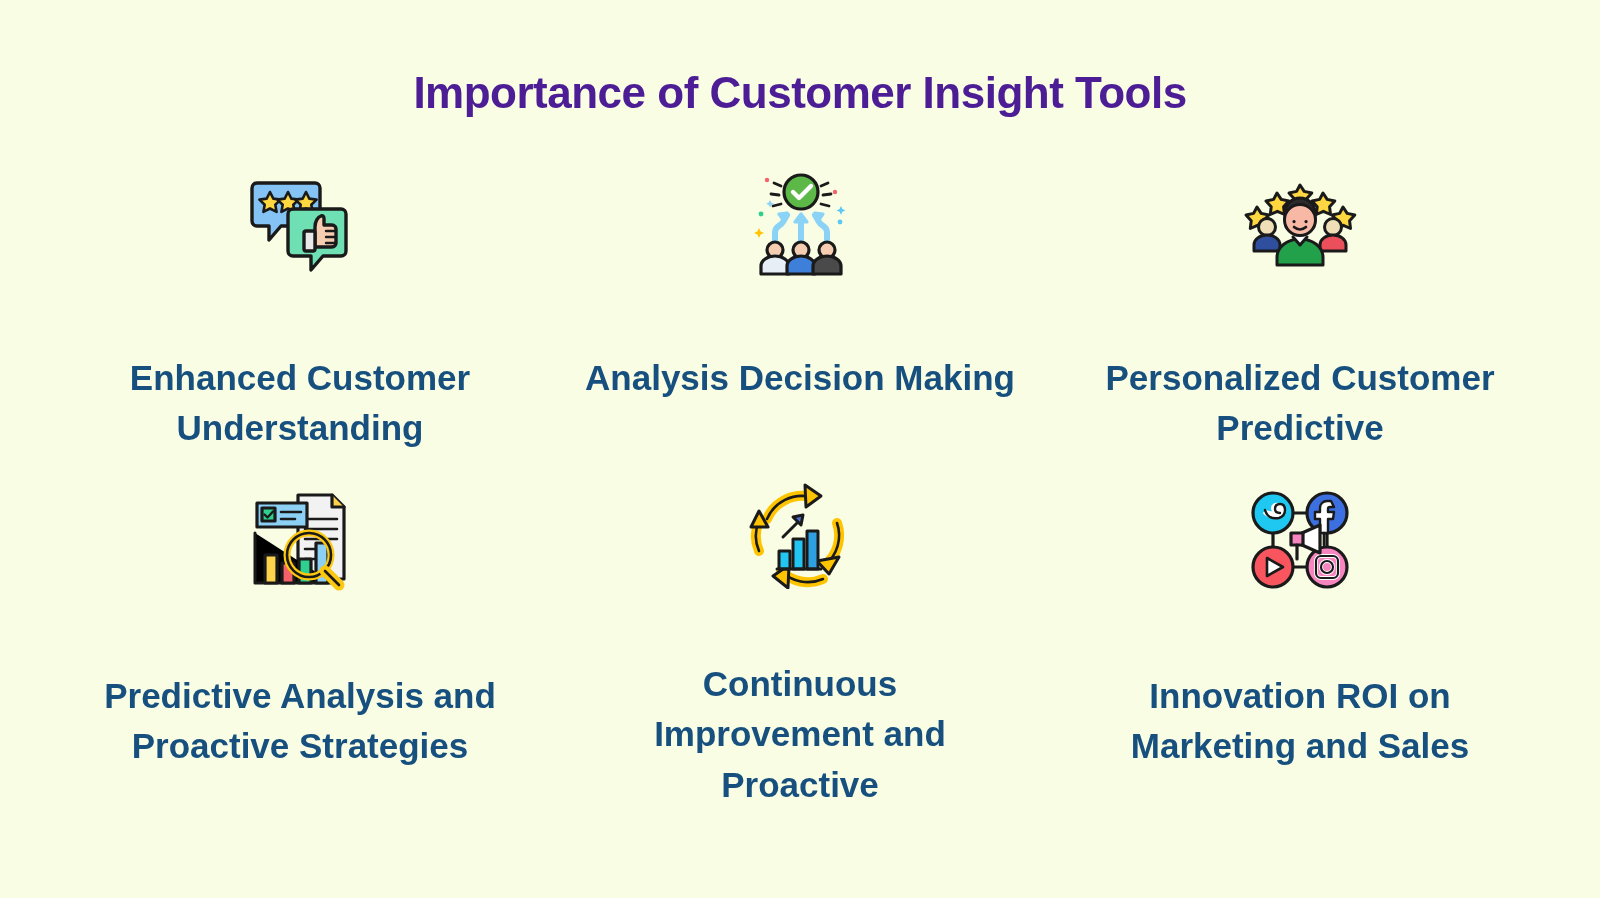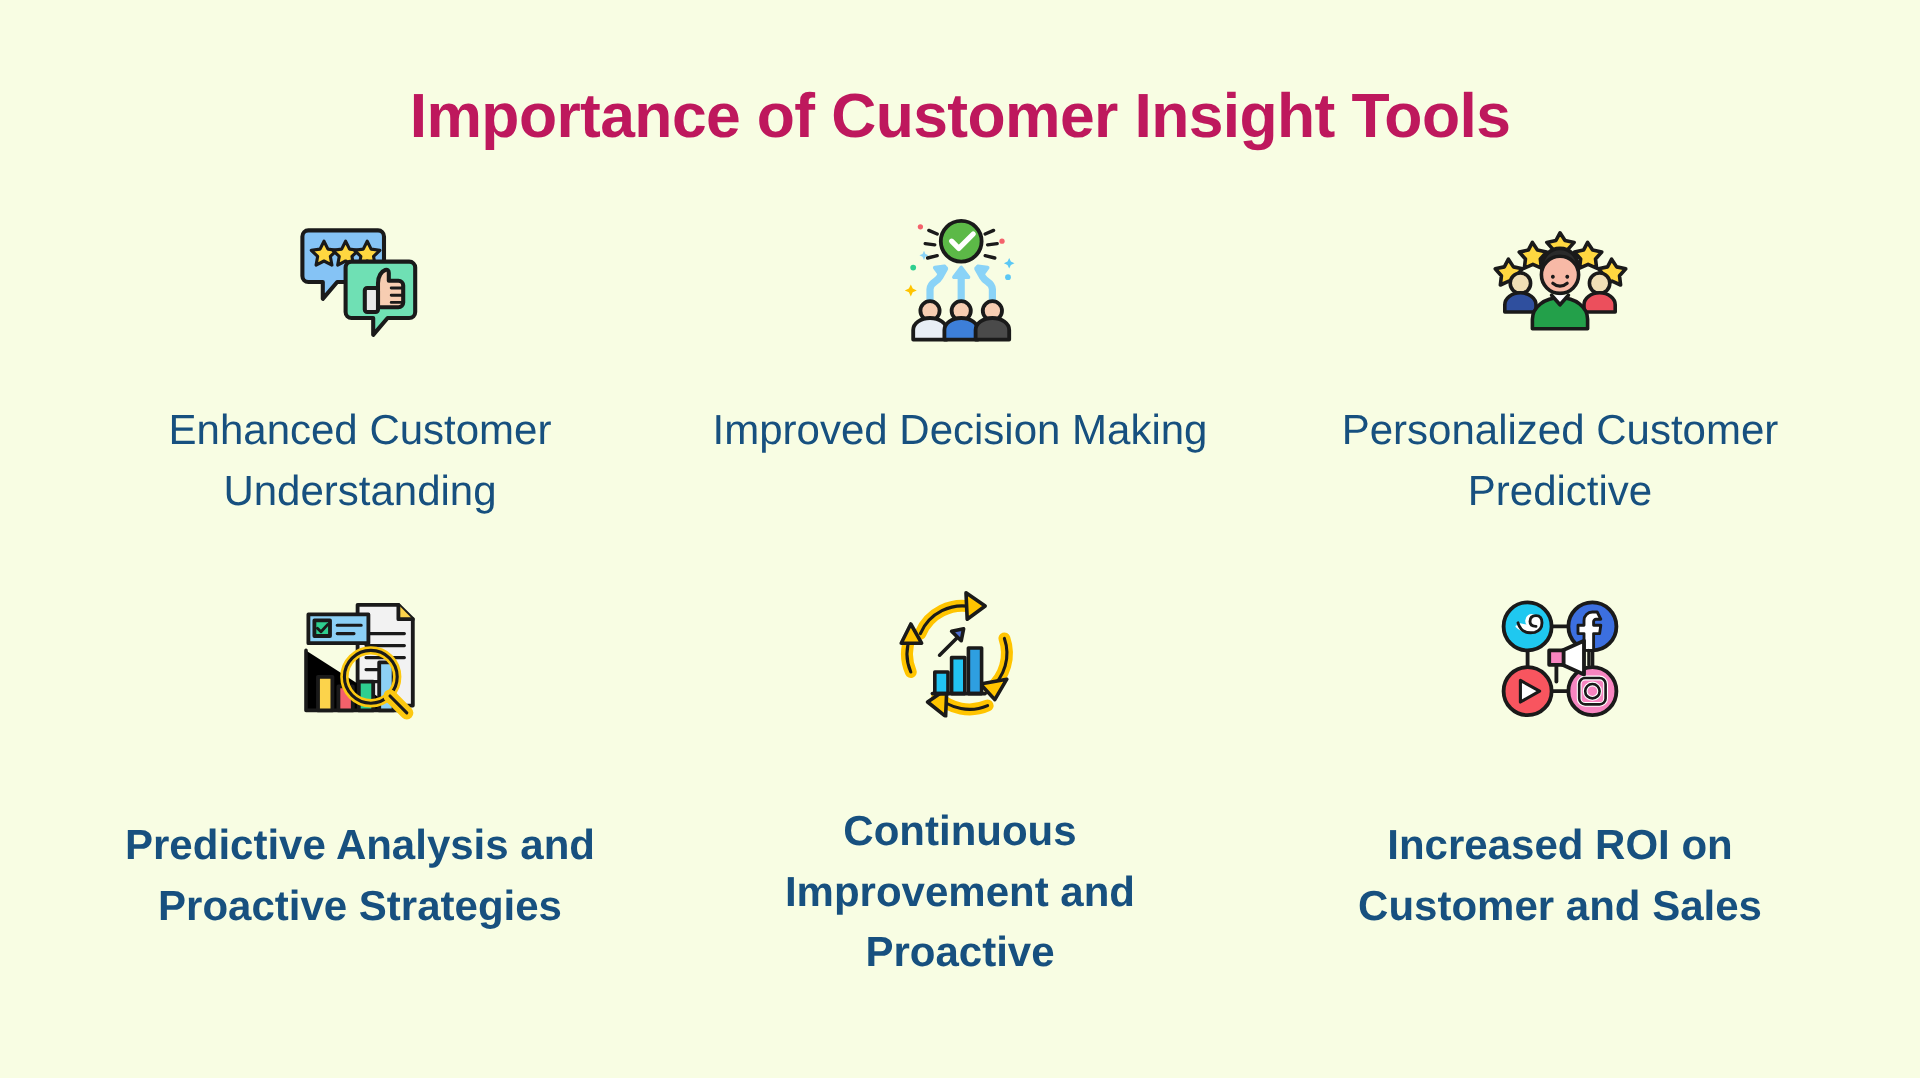--- a/index.html
+++ b/index.html
@@ -21,24 +21,24 @@
     width: 1600px;
     height: 898px;
     background: #f8fde3;
     display: flex;
     flex-direction: column;
     align-items: center;
   }
 
   #page-title {
     margin-top: 68px;
-    font-size: 52px;
+    font-size: 44px;
     font-weight: bold;
     letter-spacing: -0.5px;
-    color: #be185d;
+    color: #4c1d95;
     text-align: center;
     line-height: 1.15;
   }
 
   #grid {
     margin-top: 40px;
     width: 1500px;
     display: grid;
     grid-template-columns: repeat(3, 1fr);
     grid-template-rows: repeat(2, 320px);
@@ -54,27 +54,27 @@
 
   .icon-wrap {
     width: 130px;
     height: 122px;
     display: flex;
     align-items: center;
     justify-content: center;
   }
 
   .cell-label {
-    margin-top: 44px;
+    margin-top: 72px;
     width: 430px;
     text-align: center;
     font-size: 35px;
     line-height: 1.45;
     color: #17507f;
-    font-weight: normal;
+    font-weight: bold;
   }
 
   .row2 .cell-label {
     font-weight: bold;
     margin-top: 70px;
   }
 
   .row2 .cell-label.narrow { width: 380px; }
 </style>
 </head>
@@ -140,21 +140,21 @@
 
             <circle cx="30" cy="88" r="8" fill="#f7cdb2"></circle>
             <path d="M16 112 v-8 a14 10 0 0 1 28 0 v8 z" fill="#e8eef5"></path>
             <circle cx="56" cy="88" r="8" fill="#f7cdb2"></circle>
             <path d="M42 112 v-8 a14 10 0 0 1 28 0 v8 z" fill="#3d7fd9"></path>
             <circle cx="82" cy="88" r="8" fill="#f7cdb2"></circle>
             <path d="M68 112 v-8 a14 10 0 0 1 28 0 v8 z" fill="#4a4a4a"></path>
           </g>
         </svg>
       </div>
-      <div class="cell-label">Improved Decision Making</div>
+      <div class="cell-label">Analysis Decision Making</div>
     </div>
 
     <div class="cell row1">
       <div class="icon-wrap">
         <svg width="118" height="110" viewBox="0 0 118 110" aria-hidden="true">
           <g stroke="#1a1a1a" stroke-width="3" stroke-linejoin="round" stroke-linecap="round">
 
             <g fill="#ffd740">
               <path d="M14 42 l4.2 6.4 7.6 1.6 -5.2 5.8 0.9 7.7 -7.1 -3.2 -7.1 3.2 0.9 -7.7 -5.2 -5.8 7.6 -1.6 z" transform="translate(2,0)"></path>
               <path d="M36 28 l4.2 6.4 7.6 1.6 -5.2 5.8 0.9 7.7 -7.1 -3.2 -7.1 3.2 0.9 -7.7 -5.2 -5.8 7.6 -1.6 z"></path>
@@ -266,17 +266,17 @@
             <circle cx="82" cy="82" r="6" fill="none" stroke="#ffffff" stroke-width="4"></circle>
             <circle cx="82" cy="82" r="6" fill="none" stroke="#1a1a1a" stroke-width="2.2"></circle>
 
             <path d="M57 48 l18 -8 v28 l-18 -8 z" fill="#ffffff"></path>
             <rect x="46" y="48" width="12" height="12" fill="#f785c0"></rect>
             <path d="M52 60 v14" stroke-width="3.2"></path>
             <path d="M79 48 v12" stroke-width="2.6"></path>
           </g>
         </svg>
       </div>
-      <div class="cell-label">Increased ROI on Customer and Sales</div>
+      <div class="cell-label">Innovation ROI on Marketing and Sales</div>
     </div>
 
   </div>
 </div>
 
 </body></html>

